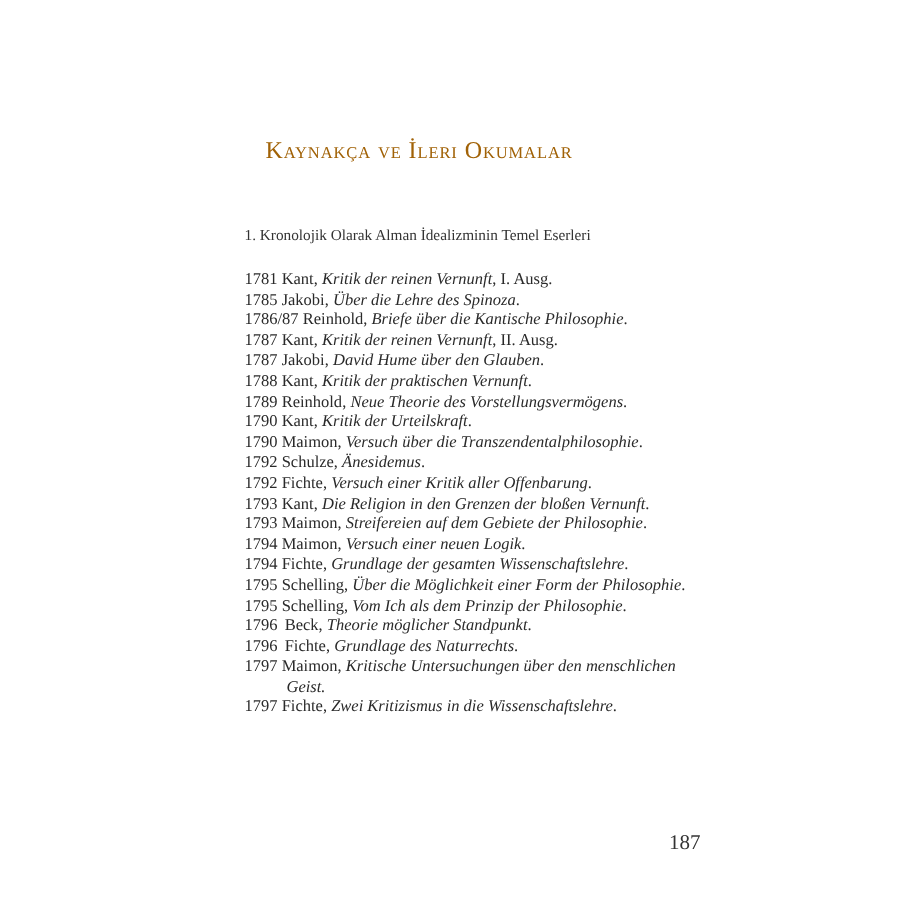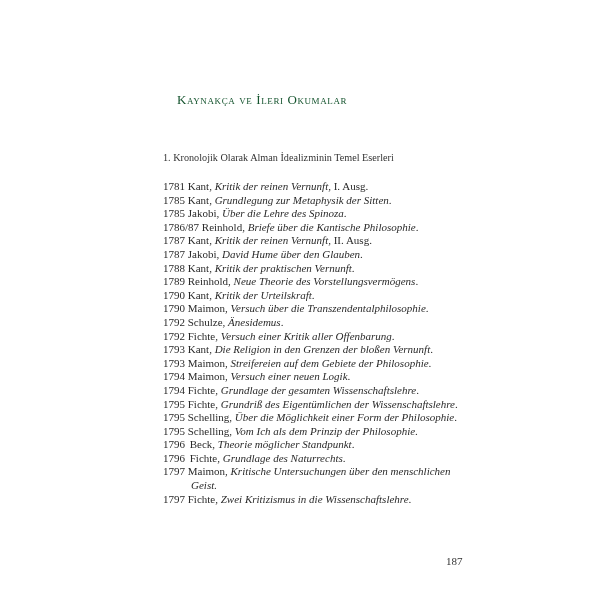--- a/index.html
+++ b/index.html
@@ -12,24 +12,24 @@
       height: 600px;
       position: relative;
       overflow: hidden;
       font-family: "Liberation Serif", "DejaVu Serif", serif;
       color: #2a2a2a;
     }
     .page-heading {
       position: absolute;
       left: 177px;
       top: 92px;
-      font-size: 13px;
+      font-size: 16px;
       letter-spacing: 0.6px;
       font-variant: small-caps;
-      color: #14532d;
+      color: #a16207;
       white-space: nowrap;
     }
     .section-title {
       position: absolute;
       left: 163px;
       top: 152px;
       font-size: 10.2px;
       color: #333;
       white-space: nowrap;
     }
@@ -59,48 +59,46 @@
     }
     .entry .cont {
       display: block;
       padding-left: 28px;
       font-style: italic;
     }
     .page-number {
       position: absolute;
       left: 446px;
       top: 555px;
-      font-size: 11px;
+      font-size: 14px;
       color: #333;
     }
   </style>
 </head>
 <body>
 
 <div class="page-heading">Kaynakça ve İleri Okumalar</div>
 <div class="section-title">1. Kronolojik Olarak Alman İdealizminin Temel Eserleri</div>
 
 <ul class="entries" id="entries">
     <li class="entry"><span class="year">1781</span> <span class="author">Kant</span>, <span class="work">Kritik der reinen Vernunft</span><span class="suffix">, I. Ausg.</span></li>
-    <li class="entry"><span class="year">1785</span> <span class="author">Kant</span>, <span class="work">Grundlegung zur Metaphysik der Sitten</span><span class="suffix">.</span></li>
     <li class="entry"><span class="year">1785</span> <span class="author">Jakobi</span>, <span class="work">Über die Lehre des Spinoza</span><span class="suffix">.</span></li>
     <li class="entry"><span class="year">1786/87</span> <span class="author">Reinhold</span>, <span class="work">Briefe über die Kantische Philosophie</span><span class="suffix">.</span></li>
     <li class="entry"><span class="year">1787</span> <span class="author">Kant</span>, <span class="work">Kritik der reinen Vernunft</span><span class="suffix">, II. Ausg.</span></li>
     <li class="entry"><span class="year">1787</span> <span class="author">Jakobi</span>, <span class="work">David Hume über den Glauben</span><span class="suffix">.</span></li>
     <li class="entry"><span class="year">1788</span> <span class="author">Kant</span>, <span class="work">Kritik der praktischen Vernunft</span><span class="suffix">.</span></li>
     <li class="entry"><span class="year">1789</span> <span class="author">Reinhold</span>, <span class="work">Neue Theorie des Vorstellungsvermögens</span><span class="suffix">.</span></li>
     <li class="entry"><span class="year">1790</span> <span class="author">Kant</span>, <span class="work">Kritik der Urteilskraft</span><span class="suffix">.</span></li>
     <li class="entry"><span class="year">1790</span> <span class="author">Maimon</span>, <span class="work">Versuch über die Transzendentalphilosophie</span><span class="suffix">.</span></li>
     <li class="entry"><span class="year">1792</span> <span class="author">Schulze</span>, <span class="work">Änesidemus</span><span class="suffix">.</span></li>
     <li class="entry"><span class="year">1792</span> <span class="author">Fichte</span>, <span class="work">Versuch einer Kritik aller Offenbarung</span><span class="suffix">.</span></li>
     <li class="entry"><span class="year">1793</span> <span class="author">Kant</span>, <span class="work">Die Religion in den Grenzen der bloßen Vernunft</span><span class="suffix">.</span></li>
     <li class="entry"><span class="year">1793</span> <span class="author">Maimon</span>, <span class="work">Streifereien auf dem Gebiete der Philosophie</span><span class="suffix">.</span></li>
     <li class="entry"><span class="year">1794</span> <span class="author">Maimon</span>, <span class="work">Versuch einer neuen Logik</span><span class="suffix">.</span></li>
     <li class="entry"><span class="year">1794</span> <span class="author">Fichte</span>, <span class="work">Grundlage der gesamten Wissenschaftslehre</span><span class="suffix">.</span></li>
-    <li class="entry"><span class="year">1795</span> <span class="author">Fichte</span>, <span class="work">Grundriß des Eigentümlichen der Wissenschaftslehre</span><span class="suffix">.</span></li>
     <li class="entry"><span class="year">1795</span> <span class="author">Schelling</span>, <span class="work">Über die Möglichkeit einer Form der Philosophie</span><span class="suffix">.</span></li>
     <li class="entry"><span class="year">1795</span> <span class="author">Schelling</span>, <span class="work">Vom Ich als dem Prinzip der Philosophie</span><span class="suffix">.</span></li>
     <li class="entry"><span class="year wide">1796</span> <span class="author">Beck</span>, <span class="work">Theorie möglicher Standpunkt</span><span class="suffix">.</span></li>
     <li class="entry"><span class="year wide">1796</span> <span class="author">Fichte</span>, <span class="work">Grundlage des Naturrechts</span><span class="suffix">.</span></li>
     <li class="entry"><span class="year">1797</span> <span class="author">Maimon</span>, <span class="work">Kritische Untersuchungen über den menschlichen</span><span class="cont">Geist.</span></li>
     <li class="entry"><span class="year">1797</span> <span class="author">Fichte</span>, <span class="work">Zwei Kritizismus in die Wissenschaftslehre</span><span class="suffix">.</span></li>
   </ul>
 
 <div class="page-number">187</div>
 

